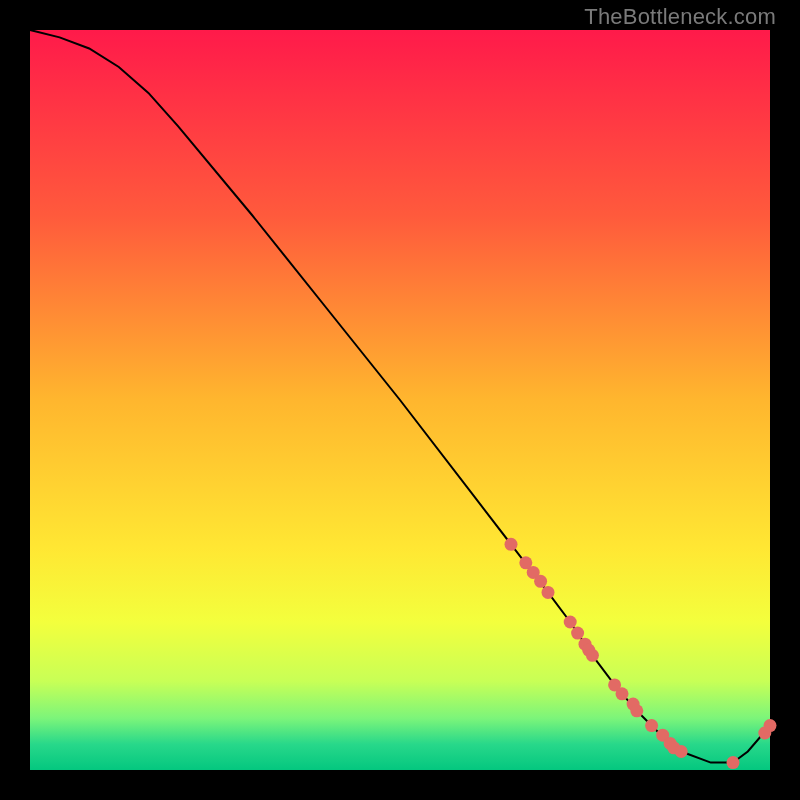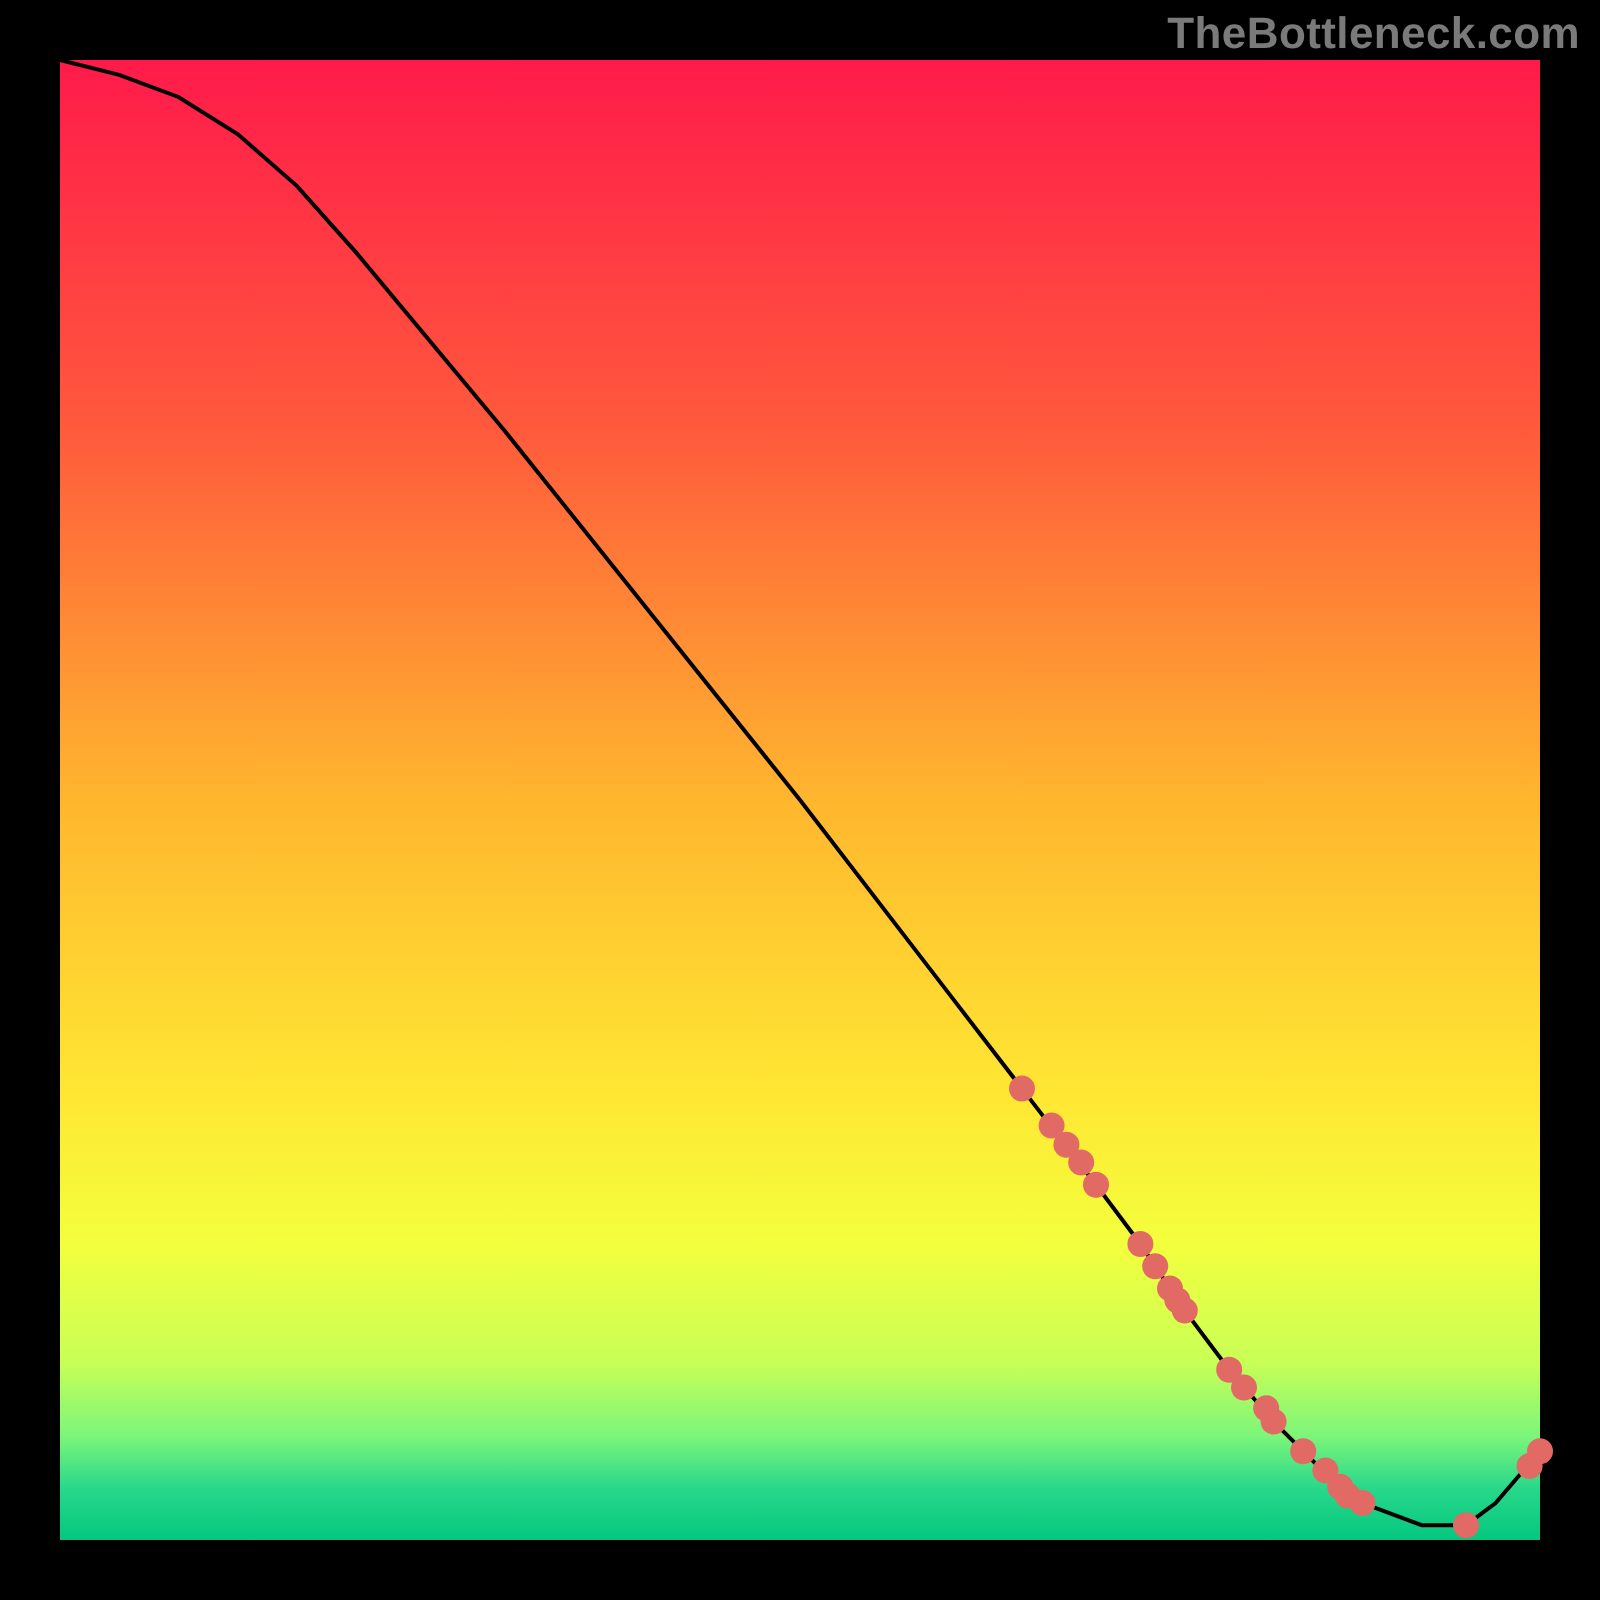--- a/index.html
+++ b/index.html
@@ -12,24 +12,24 @@
     overflow: hidden;
   }
   .stage {
     position: relative;
     width: 800px;
     height: 800px;
   }
   .attribution {
     position: absolute;
     top: 4px;
-    right: 10px;
+    right: 24px;
     color: #7a7a7a;
     font-size: 22px;
-    font-weight: 700;
+    font-weight: 400;
     letter-spacing: 0.2px;
   }
   svg {
     display: block;
   }
 </style>
 </head>
 <body>
 
 <div class="stage">

